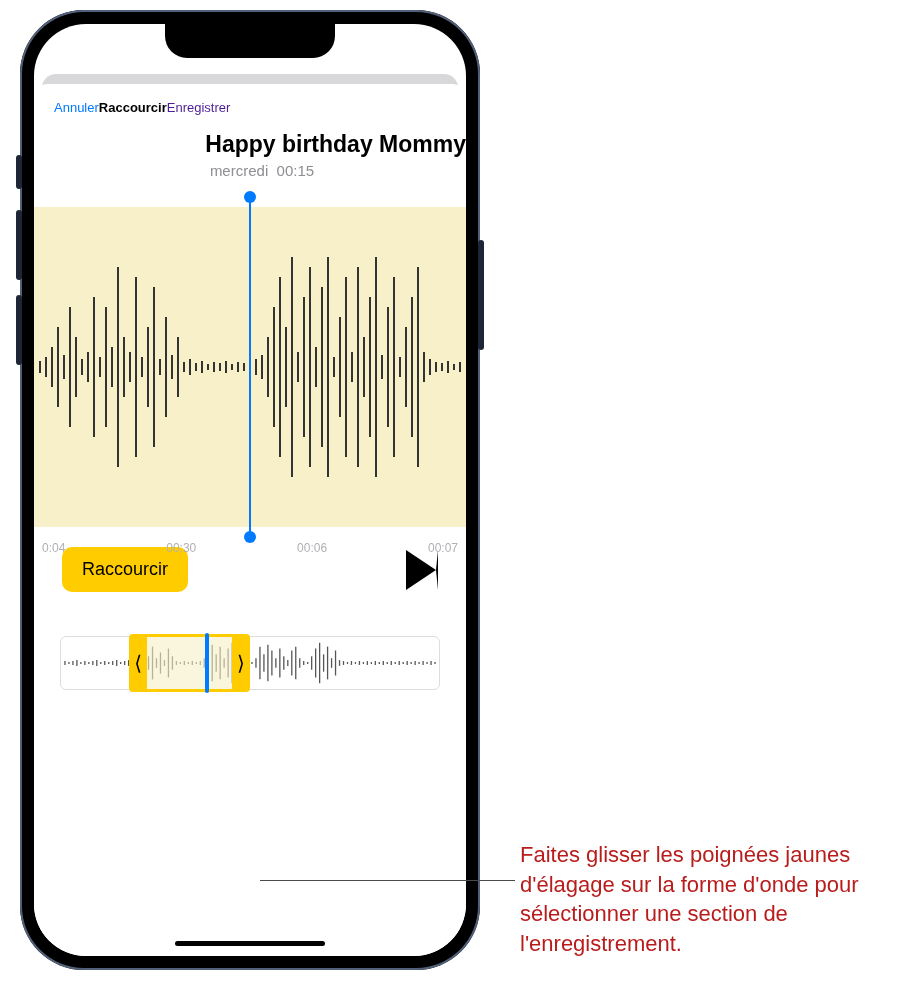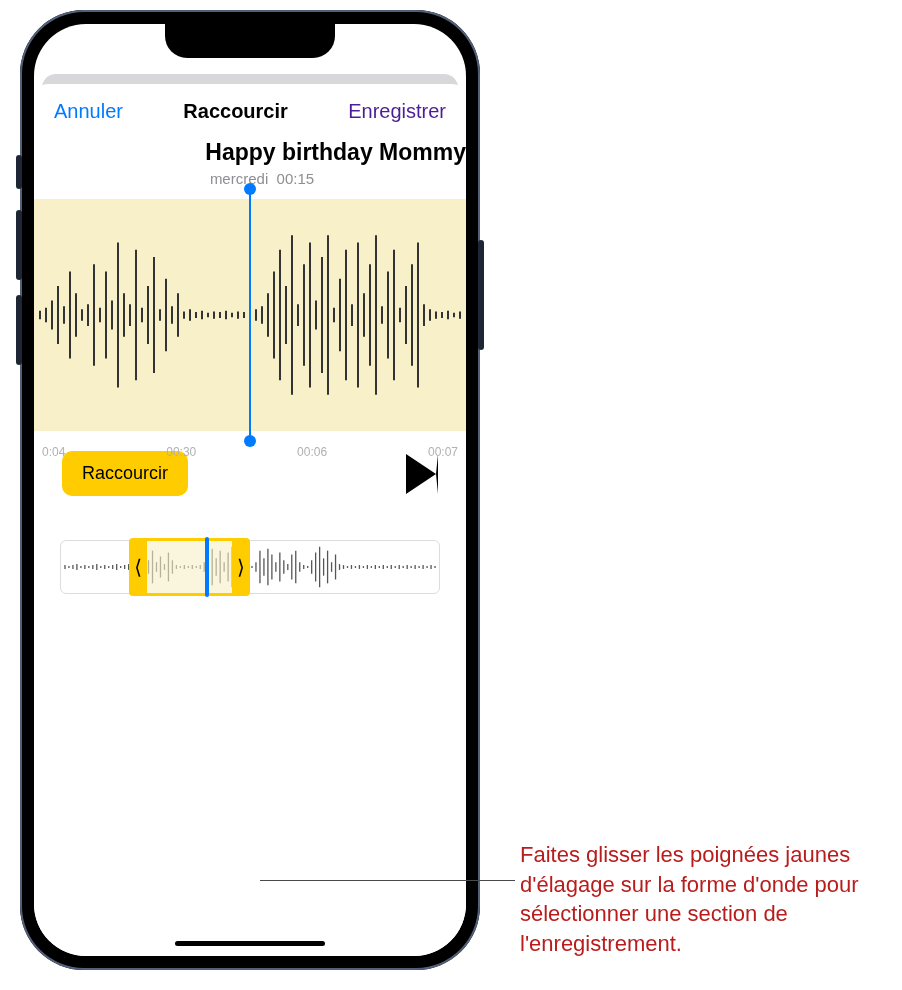--- a/index.html
+++ b/index.html
@@ -72,36 +72,35 @@
     position: absolute;
     top: 60px; left:0; right:0; bottom:0;
     background: #fff;
     border-radius: 14px 14px 0 0;
   }
   .sheet-shadow {
     position:absolute; top:50px; left:8px; right:8px; height:18px;
     background:#d8d8db; border-radius:14px 14px 0 0;
   }
   .nav {
-    display:flex; justify-content:space-between; align-items:center;
+    display:flex; justify-content:flex-start; align-items:center;
     padding: 16px 20px 8px;
-    font-size:20px;
-    gap:24px;
+    font-size:13px;
   }
   .nav-title { font-weight:600; }
   .nav-left { color:#007aff; }
   .nav-right { color:#4c1d95; }
 
   .rec-title { text-align:center; margin-top:8px; }
   .rec-title h2 { font-size:23px; font-weight:600;text-align:right; }
   .rec-sub { color:#8e8e93; font-size:15px; margin-top:4px;padding-left:24px; }
 
   .wave-area {
-    margin-top:12px;
-    height: 232px;
+    margin-top:28px;
+    height: 320px;
     position:relative;
   }
   .wave-bg {
     position:absolute; inset:0;
     background:#f7f0c8;
   }
   .wave-svg {
     position:absolute; inset:0;
     width:100%; height:100%;
   }

